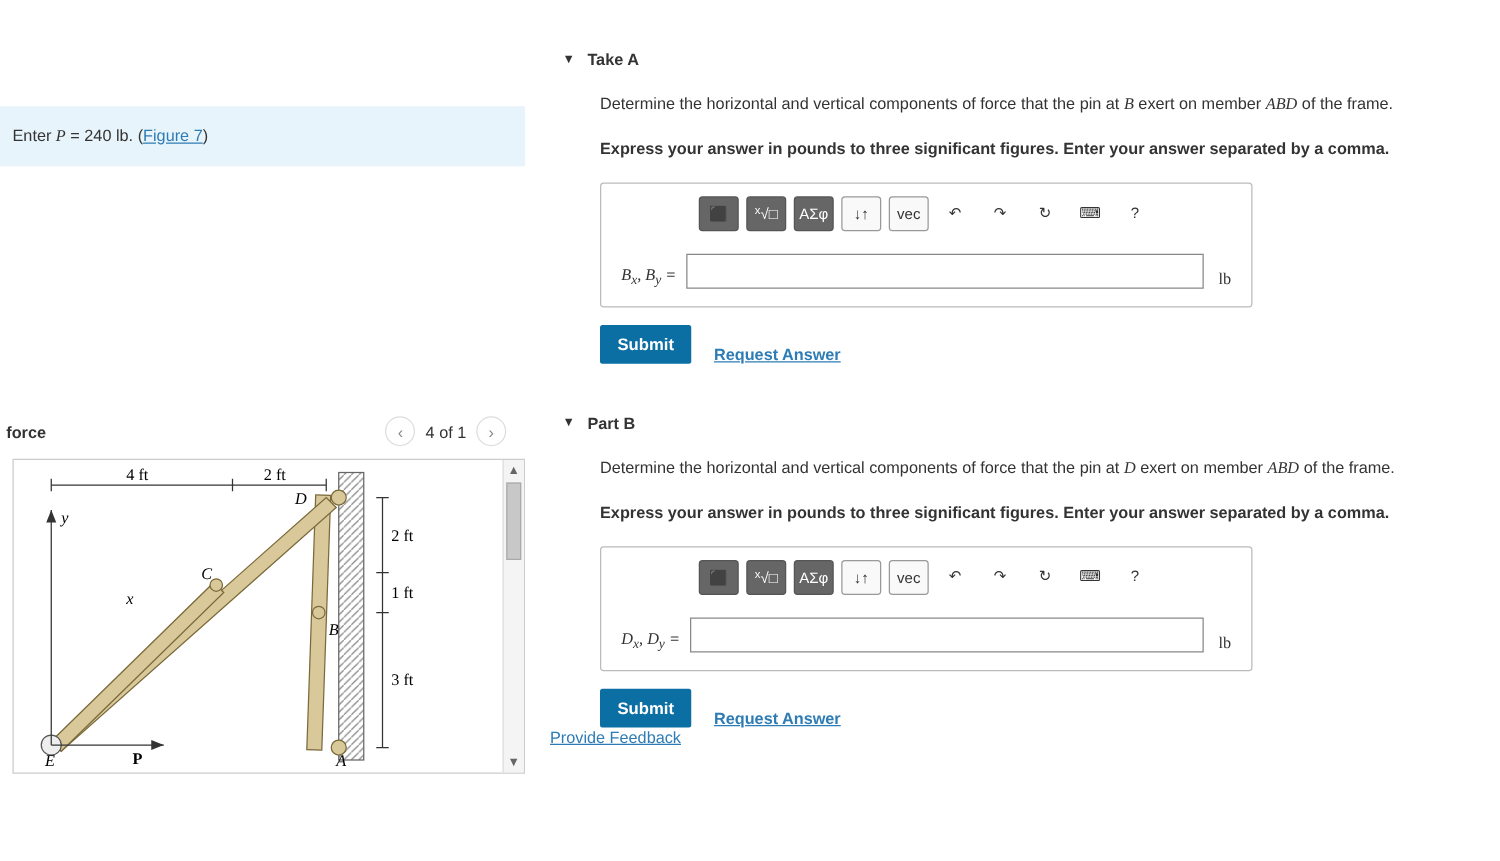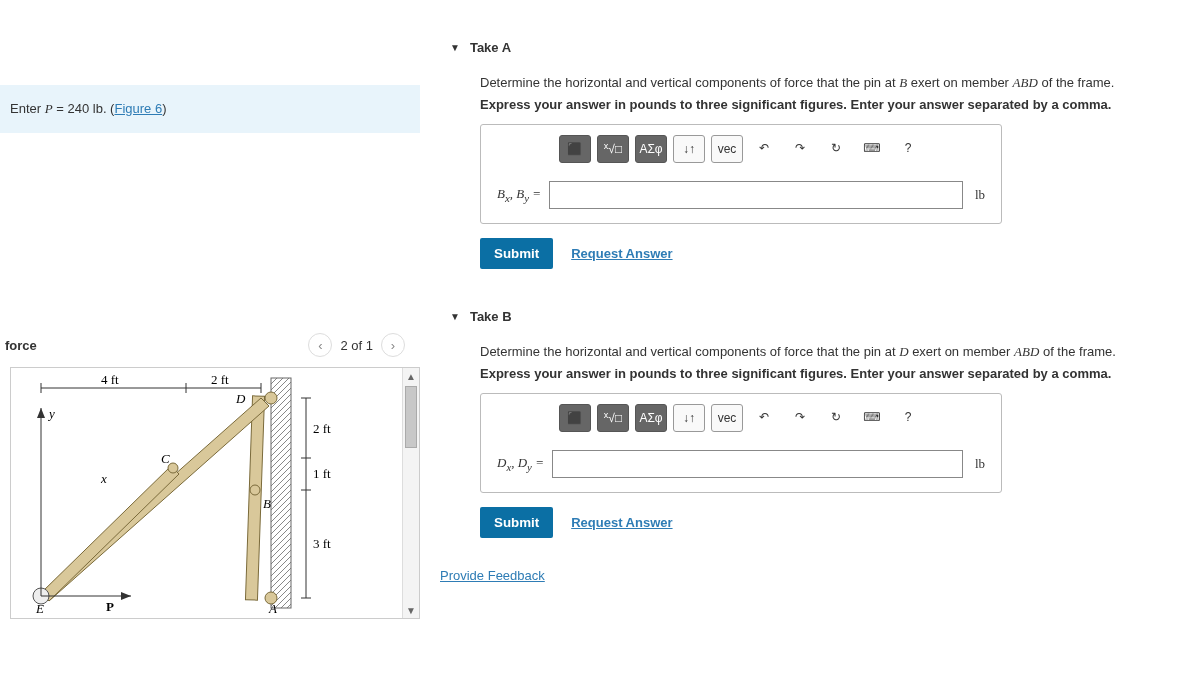--- a/index.html
+++ b/index.html
@@ -12,52 +12,52 @@
 .fig-title{font-weight:bold;padding-left:5px}
 .nav{margin-left:auto;display:flex;align-items:center;gap:8px;padding-right:15px}
 .nav-btn{width:22px;height:22px;border:1px solid #ddd;border-radius:50%;display:flex;align-items:center;justify-content:center;color:#888;cursor:pointer}
 .fig-canvas{border:1px solid #ccc;margin:10px 0 0 10px;height:250px;position:relative;overflow:auto}
 .scrollbar{position:absolute;right:0;top:0;bottom:0;width:16px;background:#f4f4f4;border-left:1px solid #ddd}
 .scrollbar .thumb{position:absolute;top:2px;left:2px;right:2px;height:60px;background:#c8c8c8;border:1px solid #aaa}
 .scrollbar .arrow{position:absolute;left:0;right:0;height:16px;display:flex;align-items:center;justify-content:center;color:#666;font-size:10px}
 .part{margin-top:40px}
 .part-head{display:flex;align-items:center;gap:10px;font-weight:bold;margin-bottom:20px;padding-left:10px}
 .part-body{padding-left:40px}
-.part-body p{margin:6px 0}
+.part-body p{margin:20px 0}
 .bold{font-weight:bold}
 .answer-box{border:1px solid #bbb;border-radius:3px;margin-top:12px;width:520px;overflow:hidden}
 .toolbar{display:flex;gap:6px;padding:10px 16px;justify-content:center}
 .tbtn{border:1px solid #999;border-radius:3px;min-width:30px;height:26px;display:flex;align-items:center;justify-content:center;font-size:12px;background:#f9f9f9;cursor:pointer}
 .tbtn.dark{background:#666;color:#fff;border-color:#555}
-.input-row{display:flex;align-items:center;padding:8px 16px 14px}
+.input-row{display:flex;align-items:flex-end;padding:8px 16px 14px}
 .var-label{font-family:'Times New Roman',serif;font-style:italic;margin-right:8px}
 .ans-input{flex:1;height:26px;border:1px solid #888;padding:0 4px}
 .unit{margin-left:12px;font-family:'Times New Roman',serif}
-.actions{display:flex;align-items:center;gap:18px;margin-top:14px}
+.actions{display:flex;align-items:flex-end;gap:18px;margin-top:14px}
 .submit{background:#0b6fa4;color:#fff;border:none;padding:8px 14px;border-radius:2px;cursor:pointer;font-weight:bold}
 .link{color:#2e7cb5;text-decoration:underline;cursor:pointer;font-weight:bold}
-.feedback{margin-top:30px}
+.feedback{}
 .math-i{font-family:'Times New Roman',serif;font-style:italic}
 svg text{font-family:'Times New Roman',serif}
 .caret{font-size:10px}
 </style>
 </head>
 <body>
 
 <div class="page">
   <div class="left">
     <div class="prompt-box">
-      <span>Enter </span><span class="math-i">P</span><span> = 240 </span><span>lb</span><span>. (</span><a href="#">Figure 6</a><span>)</span>
+      <span>Enter </span><span class="math-i">P</span><span> = 240 </span><span>lb</span><span>. (</span><a href="#">Figure 7</a><span>)</span>
     </div>
 
     <div class="fig-head">
       <span class="fig-title">force</span>
       <div class="nav">
         <span class="nav-btn">‹</span>
-        <span>2 of 1</span>
+        <span>4 of 1</span>
         <span class="nav-btn">›</span>
       </div>
     </div>
 
     <div class="fig-canvas">
       <svg width="380" height="245" viewBox="0 0 380 245">
 
         <defs>
             <pattern id="hatch" width="6" height="6" patternUnits="userSpaceOnUse">
               <path d="M0,6 L6,0" stroke="#888" stroke-width="1"></path>
@@ -155,21 +155,21 @@
         <div class="actions">
           <button class="submit">Submit</button>
           <span class="link">Request Answer</span>
         </div>
       </div>
     </div>
 
     <div class="part">
       <div class="part-head">
         <span class="caret">▼</span>
-        <span>Take B</span>
+        <span>Part B</span>
       </div>
       <div class="part-body">
         <p>
           <span>Determine the horizontal and vertical components of force that the pin at </span><span class="math-i">D</span><span> exert on member </span><span class="math-i">ABD</span><span> of the frame.</span>
         </p>
         <p class="bold">Express your answer in pounds to three significant figures. Enter your answer separated by a comma.</p>
 
         <div class="answer-box">
           <div class="toolbar">
             <span class="tbtn dark">⬛</span>

